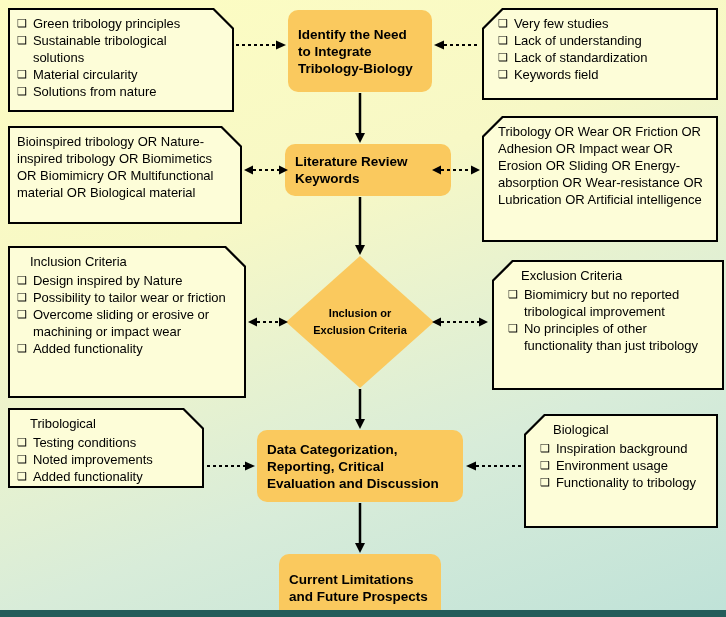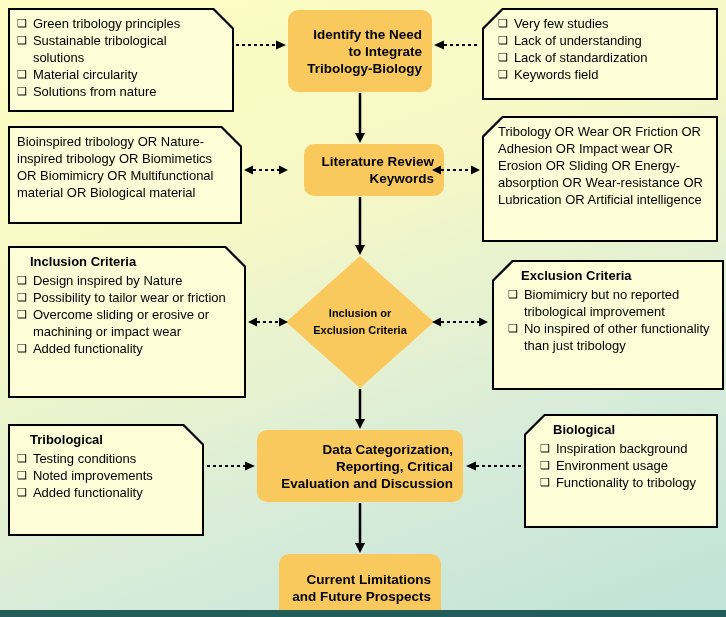--- a/index.html
+++ b/index.html
@@ -27,32 +27,32 @@
   .cut-tr .inner  { clip-path: polygon(0 0, calc(100% - 20px) 0, 100% 20px, 100% 100%, 0 100%); }
   .cut-tl .bg,
   .cut-tl .inner  { clip-path: polygon(20px 0, 100% 0, 100% 100%, 0 100%, 0 20px); }
   .callout .content {
     position:absolute; inset:0; padding:7px 9px 5px 9px;
     font-size:13px; line-height:17px;
   }
   .cut-tr .content { padding-right:16px; }
   .cut-tl .content { padding-left:16px; }
 
-  .box-title { font-weight:bold; margin:0 0 2px 0;padding-left:13px; }
+  .box-title { font-weight:normal; margin:0 0 2px 0;padding-left:13px; }
   .callout p { margin:0; }
   .callout ul { list-style:none; margin:0; padding:0; }
   .callout li { display:flex; gap:6px; margin:0; }
   .bullet { flex:0 0 auto; font-size:11px; line-height:17px; }
 
   
   .flow-node {
     position:absolute;
     border-radius:10px;
     display:flex; align-items:center; justify-content:center;
-    text-align:right;
+    text-align:left;
     font-weight:bold; font-size:13.5px; line-height:17px;
     padding:6px 10px;
   }
   .diamond {
     position:absolute;
     clip-path: polygon(50% 0, 100% 50%, 50% 100%, 0 50%);
     display:flex; align-items:center; justify-content:center;
     text-align:center; font-weight:bold; font-size:11px; line-height:17px;
     padding:0 26px;
   }
@@ -162,27 +162,27 @@
     <div class="inner" style="background: rgb(253, 253, 216);"></div>
     <div class="content">
       <div class="box-title">Exclusion Criteria</div>
       <ul>
         <li>
             <span class="bullet">❑</span>
             <span>Biomimicry but no reported tribological improvement</span>
           </li>
         <li>
             <span class="bullet">❑</span>
-            <span>No inspired of other functionality than just tribology</span>
-          </li>
-      </ul>
-    </div>
-  </div>
-
-  <div class="callout cut-tr" style="left:8px; top:424px; width:196px; height:112px;">
+            <span>No principles of other functionality than just tribology</span>
+          </li>
+      </ul>
+    </div>
+  </div>
+
+  <div class="callout cut-tr" style="left:8px; top:408px; width:196px; height:80px;">
     <div class="bg"></div>
     <div class="inner" style="background: rgb(253, 253, 216);"></div>
     <div class="content">
       <div class="box-title">Tribological</div>
       <ul>
         <li>
             <span class="bullet">❑</span>
             <span>Testing conditions</span>
           </li>
         <li>
@@ -216,21 +216,21 @@
             <span>Functionality to tribology</span>
           </li>
       </ul>
     </div>
   </div>
 
   <div class="flow-node" style="left: 288px; top: 10px; width: 144px; height: 82px; background: rgb(250, 201, 94);">
     <span>Identify the Need to Integrate Tribology-Biology</span>
   </div>
 
-  <div class="flow-node" style="left: 304px; top: 144px; width: 140px; height: 52px; background: rgb(250, 201, 94);">
+  <div class="flow-node" style="left: 285px; top: 144px; width: 166px; height: 52px; background: rgb(250, 201, 94);">
     <span>Literature Review Keywords</span>
   </div>
 
   <div class="diamond" style="left: 286px; top: 256px; width: 148px; height: 132px; background: rgb(250, 201, 94);">
     <span>Inclusion or Exclusion Criteria</span>
   </div>
 
   <div class="flow-node" style="left: 257px; top: 430px; width: 206px; height: 72px; background: rgb(250, 201, 94);">
     <span>Data Categorization, Reporting, Critical Evaluation and Discussion</span>
   </div>

